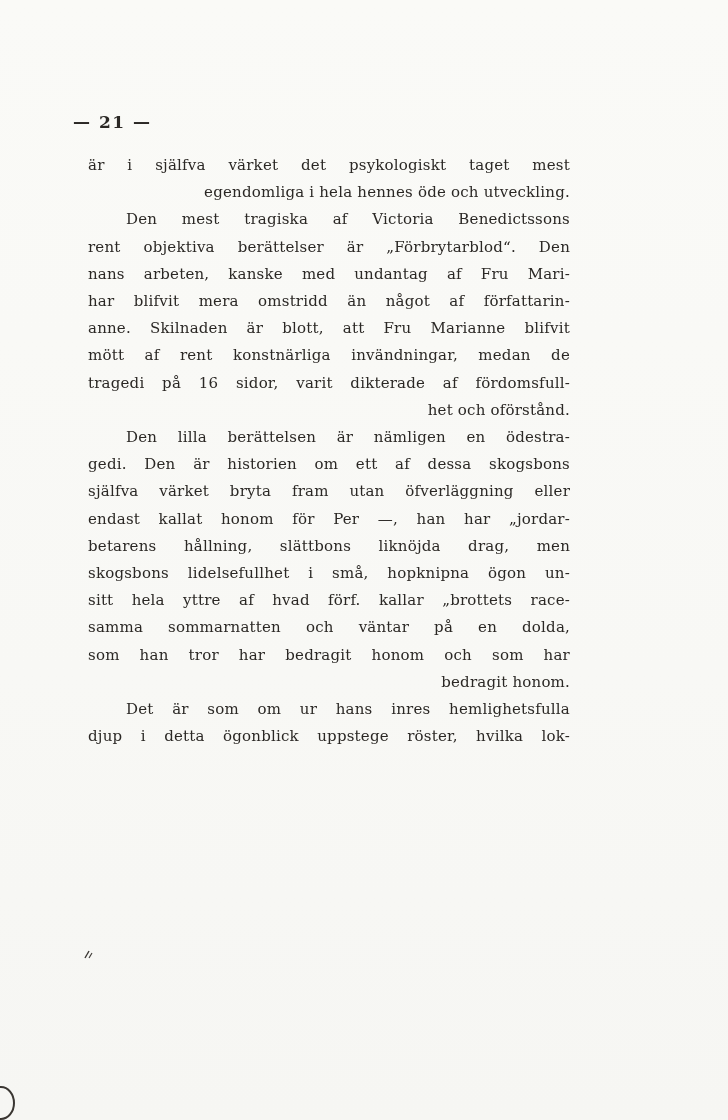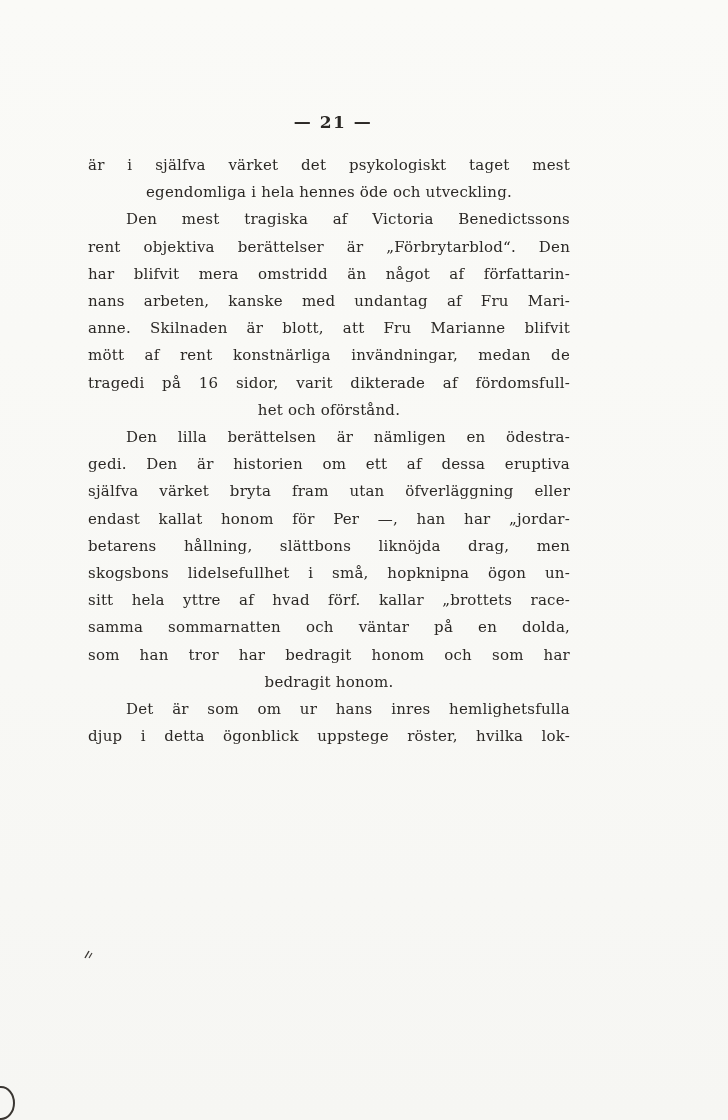--- a/index.html
+++ b/index.html
@@ -16,38 +16,38 @@
     color: #2b2825;
   }
   .page {
     position: absolute;
     inset: 0;
     background: linear-gradient(180deg, #fafaf7 0%, #f8f8f5 60%, #f6f6f3 100%);
   }
   .page-number {
     position: absolute;
     top: 112px;
-    left: 92px;
+    left: 73px;
     width: 482px;
-    text-align: center;
+    text-align: left;
     font-size: 17px;
     font-weight: bold;
     letter-spacing: 1.5px;
   }
   .text-block {
     position: absolute;
     top: 152px;
     left: 88px;
     width: 482px;
     font-size: 15px;
     line-height: 27.2px;
     letter-spacing: 0.2px;
   }
   .paragraph { margin: 0; }
-  .line { text-align: center; }
+  .line { text-align: right; }
   .line.just {
     text-align: justify;
     text-align-last: justify;
   }
   .line.indent { text-indent: 38px; }
   .pen-mark {
     position: absolute;
     left: 82px;
     top: 948px;
     width: 14px;
@@ -72,30 +72,30 @@
   <div class="page-number">— 21 —</div>
 
   <div class="text-block" id="paragraphs">
       <div class="paragraph">
         <div class="line just">är i själfva värket det psykologiskt taget mest</div>
         <div class="line">egendomliga i hela hennes öde och utveckling.</div>
       </div>
       <div class="paragraph">
         <div class="line just indent">Den mest tragiska af Victoria Benedictssons</div>
         <div class="line just">rent objektiva berättelser är „Förbrytarblod“. Den</div>
+        <div class="line just">nans arbeten, kanske med undantag af Fru Mari-</div>
         <div class="line just">har blifvit mera omstridd än något af författarin-</div>
-        <div class="line just">nans arbeten, kanske med undantag af Fru Mari-</div>
         <div class="line just">anne. Skilnaden är blott, att Fru Marianne blifvit</div>
         <div class="line just">mött af rent konstnärliga invändningar, medan de</div>
         <div class="line just">tragedi på 16 sidor, varit dikterade af fördomsfull-</div>
         <div class="line">het och oförstånd.</div>
       </div>
       <div class="paragraph">
         <div class="line just indent">Den lilla berättelsen är nämligen en ödestra-</div>
-        <div class="line just">gedi.  Den är historien om ett af dessa eruptiva</div>
+        <div class="line just">gedi.  Den är historien om ett af dessa skogsbons</div>
         <div class="line just">själfva värket bryta fram utan öfverläggning eller</div>
         <div class="line just">endast kallat honom för Per —, han har „jordar-</div>
         <div class="line just">betarens hållning, slättbons liknöjda drag, men</div>
         <div class="line just">skogsbons lidelsefullhet i små, hopknipna ögon un-</div>
         <div class="line just">sitt hela yttre af hvad förf. kallar „brottets race-</div>
         <div class="line just">samma sommarnatten och väntar på en dolda,</div>
         <div class="line just">som han tror har bedragit honom och som har</div>
         <div class="line">bedragit honom.</div>
       </div>
       <div class="paragraph">

